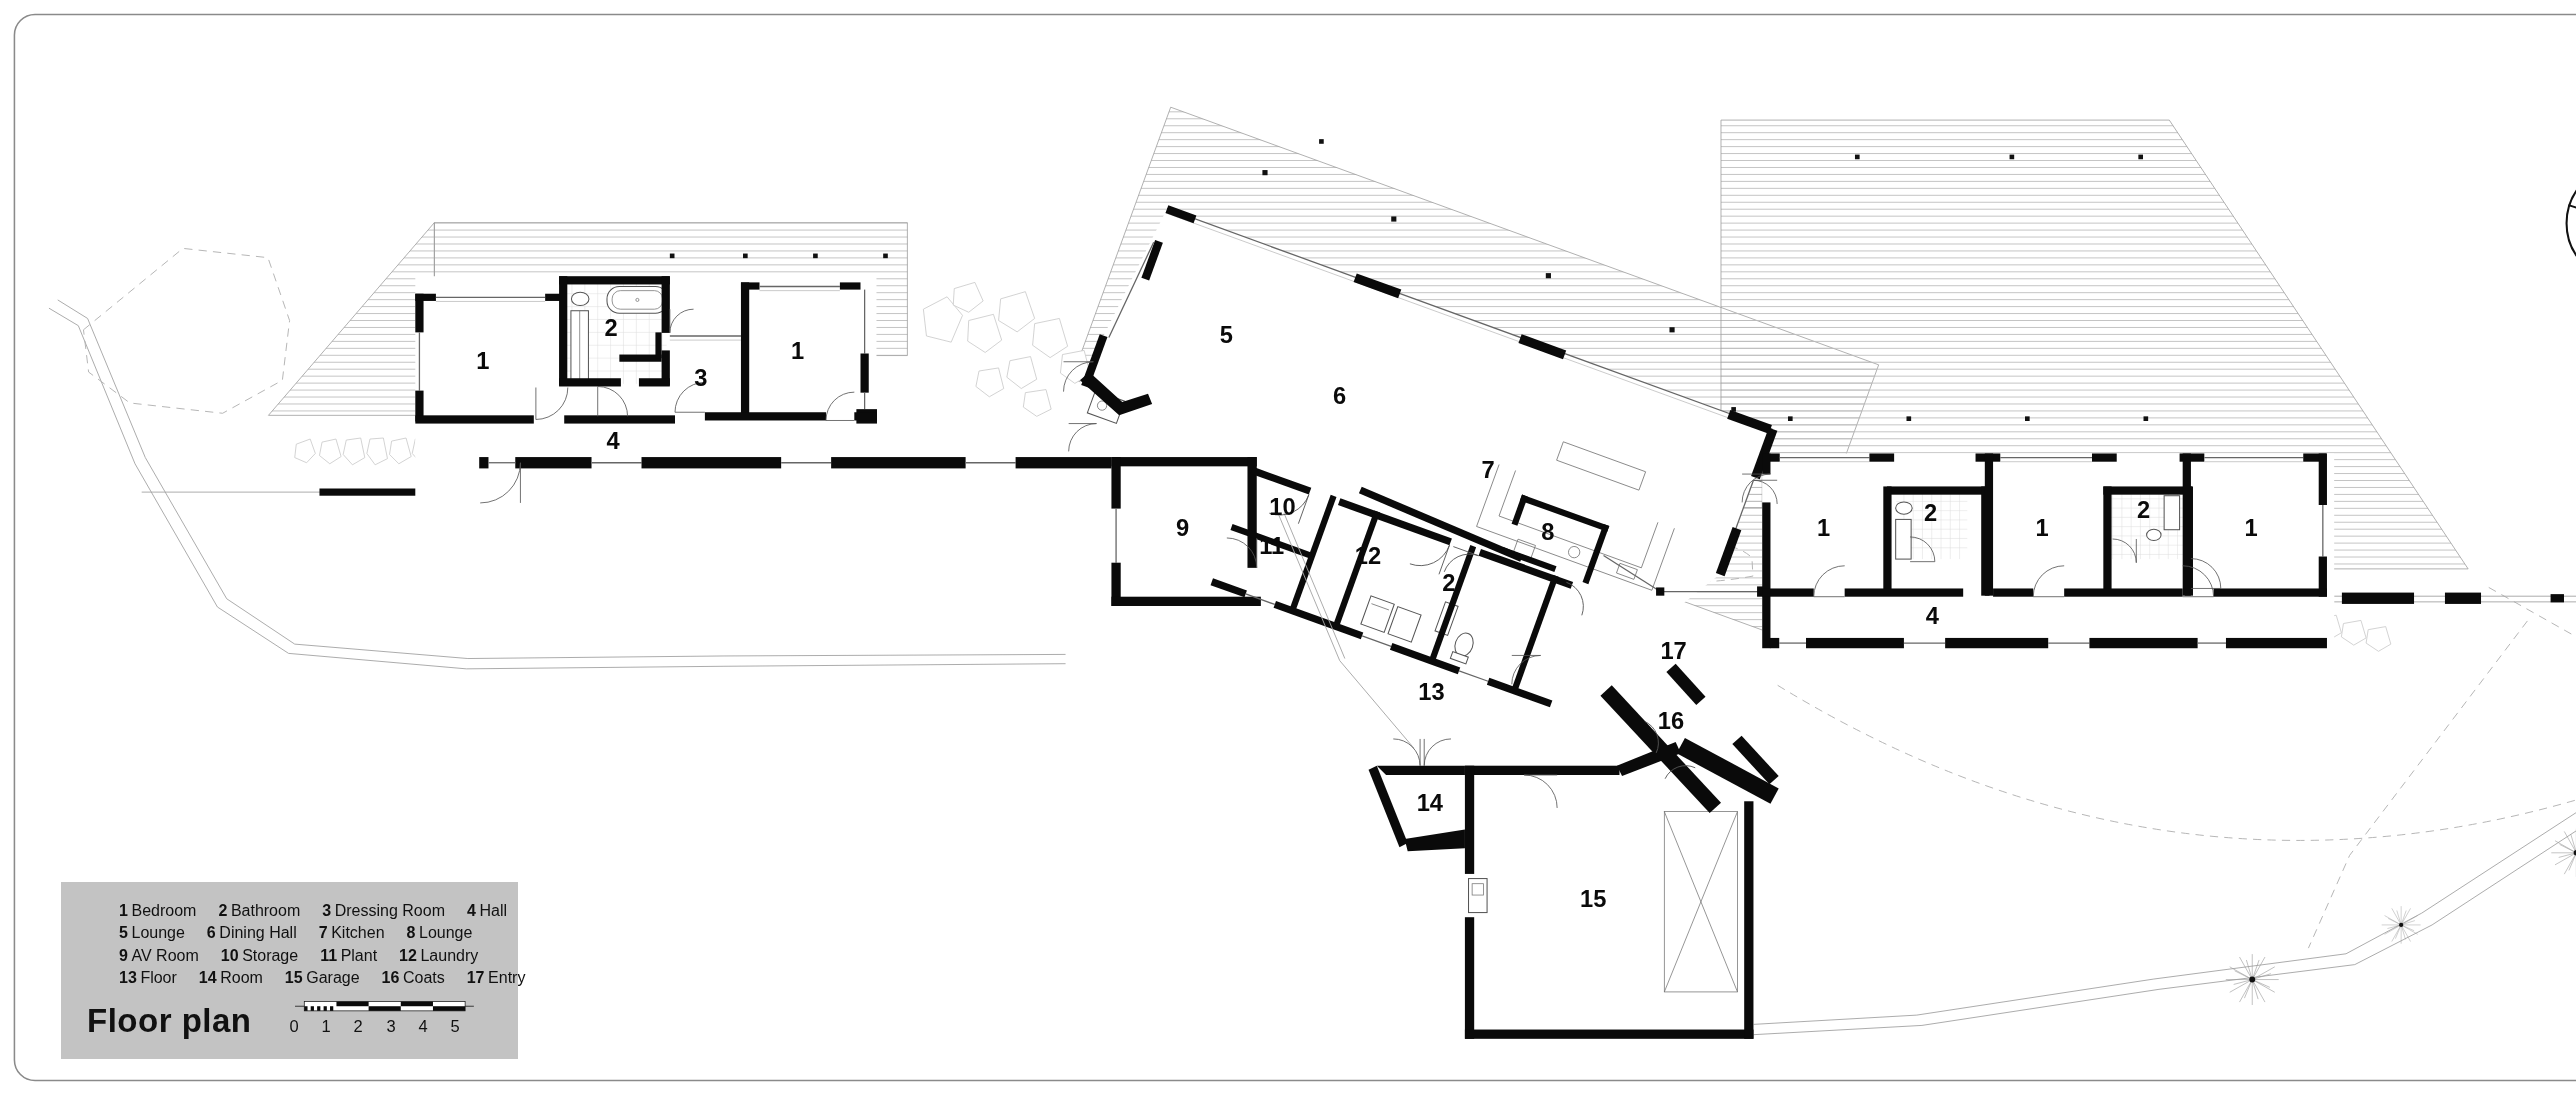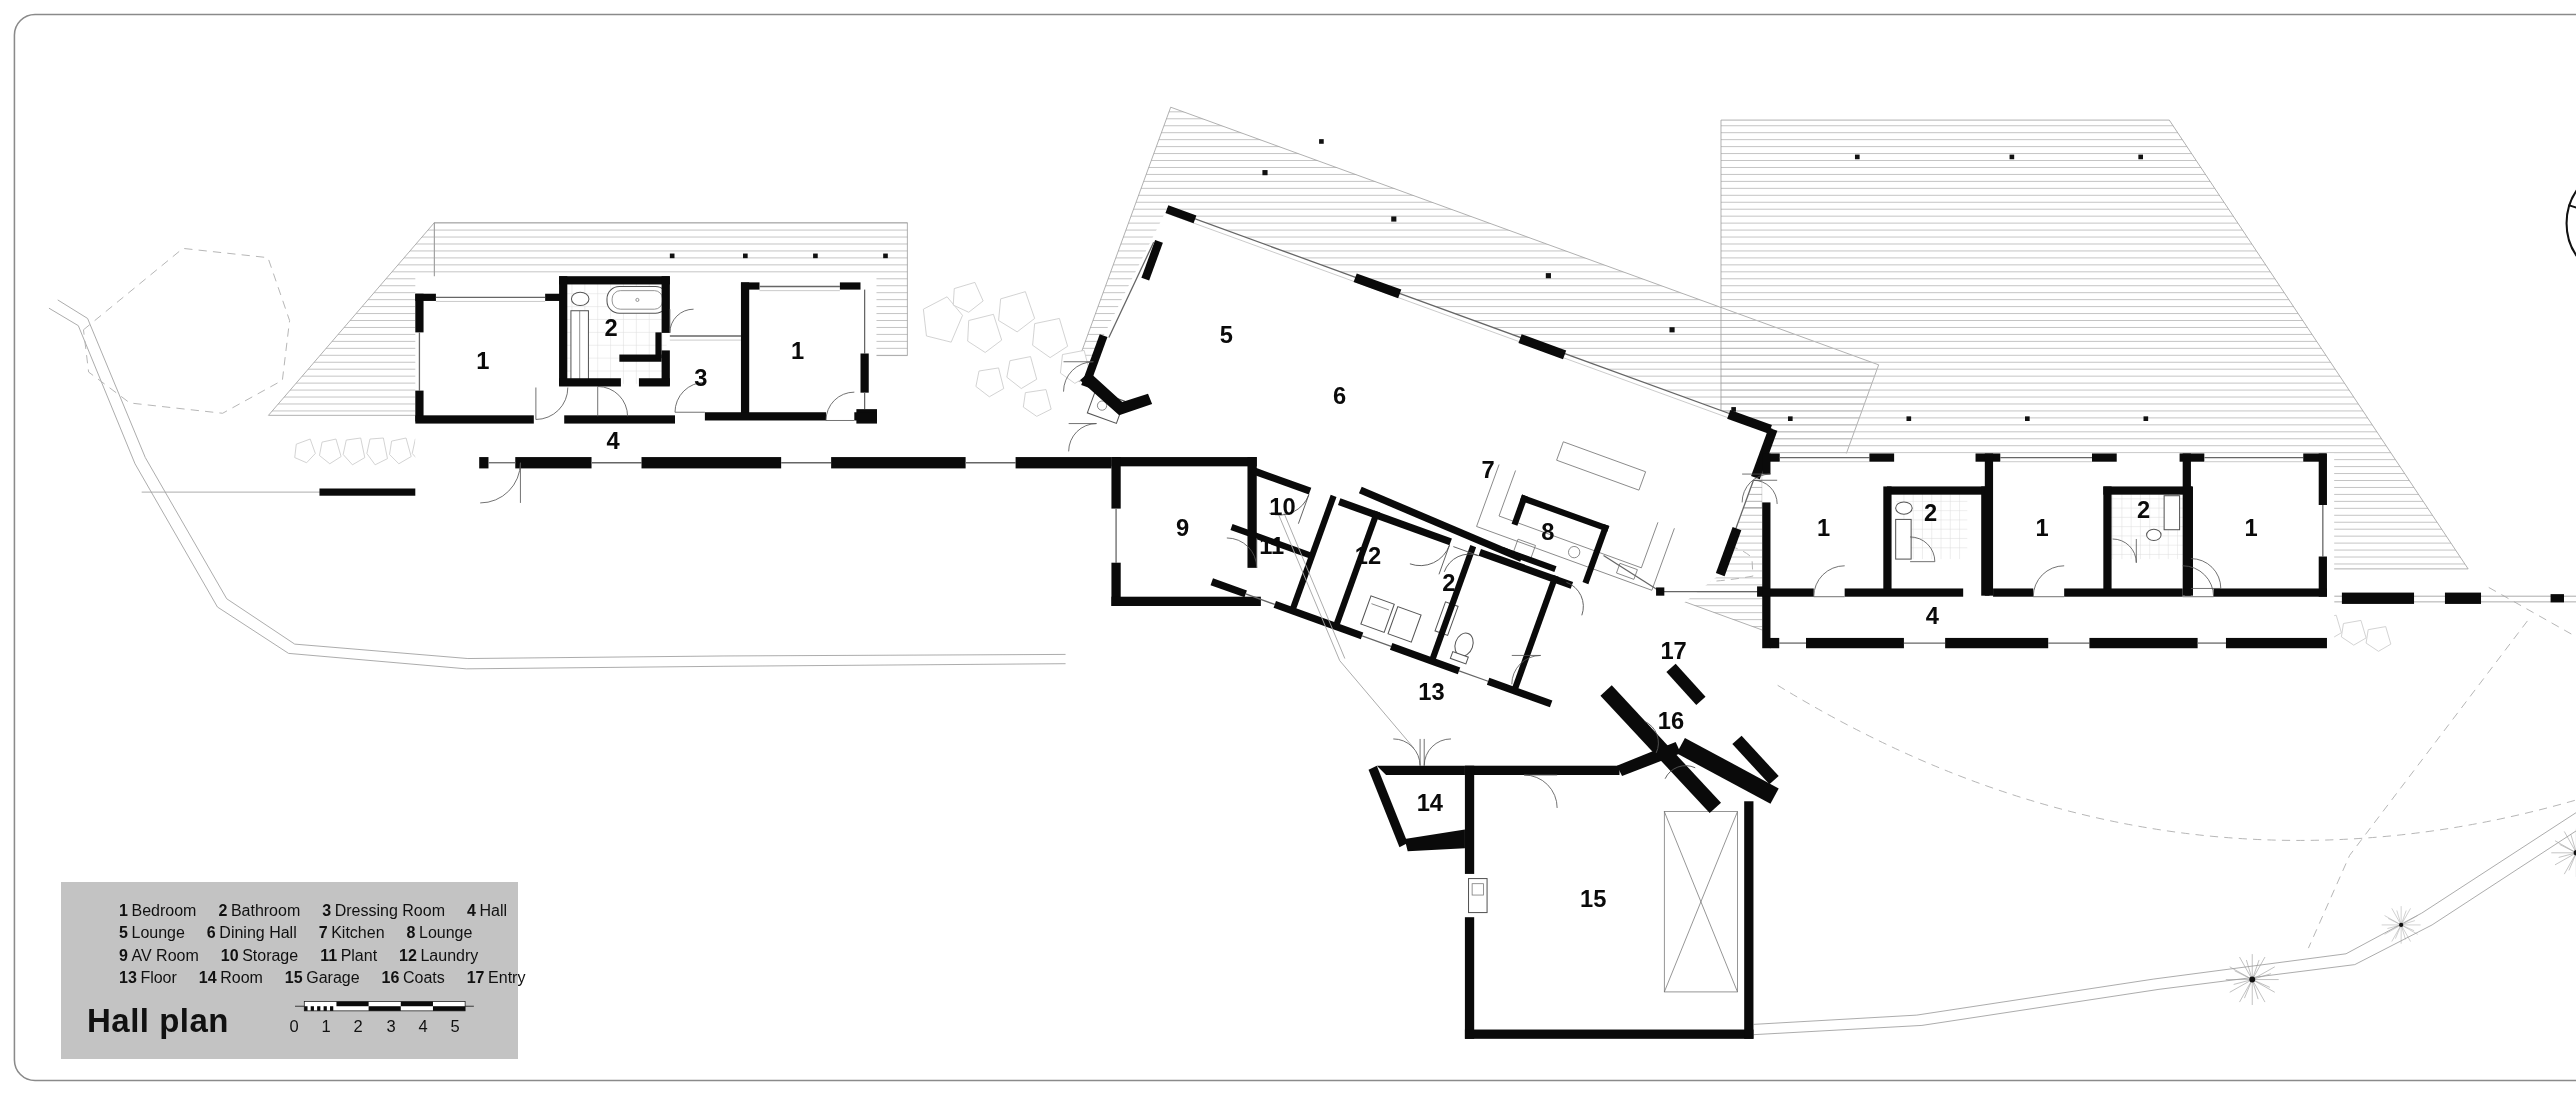--- a/index.html
+++ b/index.html
@@ -527,21 +527,21 @@
       <span class="li"><b>12</b><span>Laundry</span></span>
     </div>
     <div class="row">
       <span class="li"><b>13</b><span>Floor</span></span>
       <span class="li"><b>14</b><span>Room</span></span>
       <span class="li"><b>15</b><span>Garage</span></span>
       <span class="li"><b>16</b><span>Coats</span></span>
       <span class="li"><b>17</b><span>Entry</span></span>
     </div>
   </div>
-  <div class="title">Hall plan</div>
+  <div class="title">Floor plan</div>
   <div id="scalebar">
     <svg width="185" height="15.5" viewBox="-20 0 360 30">
       <line x1="-18" y1="14" x2="330" y2="14" stroke="#111" stroke-width="1.5"></line>
       <rect x="0" y="5" width="313" height="18" fill="#fff" stroke="#111" stroke-width="1.4"></rect>
       <g fill="#0a0a0a">
         <rect x="0" y="14" width="6.3" height="9"></rect>
             <rect x="12.5" y="14" width="6.3" height="9"></rect>
         <rect x="25" y="14" width="6.3" height="9"></rect>
             <rect x="37.6" y="14" width="6.3" height="9"></rect>
         <rect x="50.1" y="14" width="6.3" height="9"></rect>

